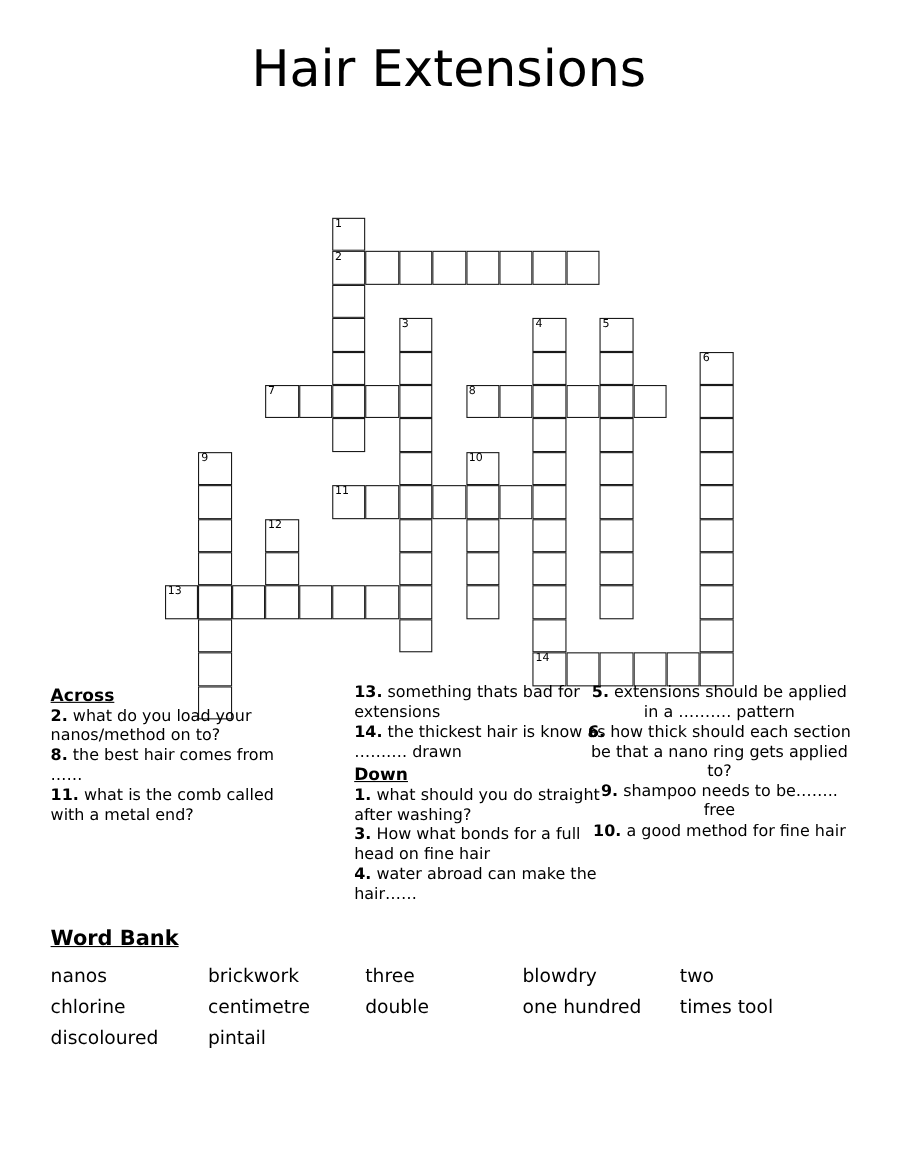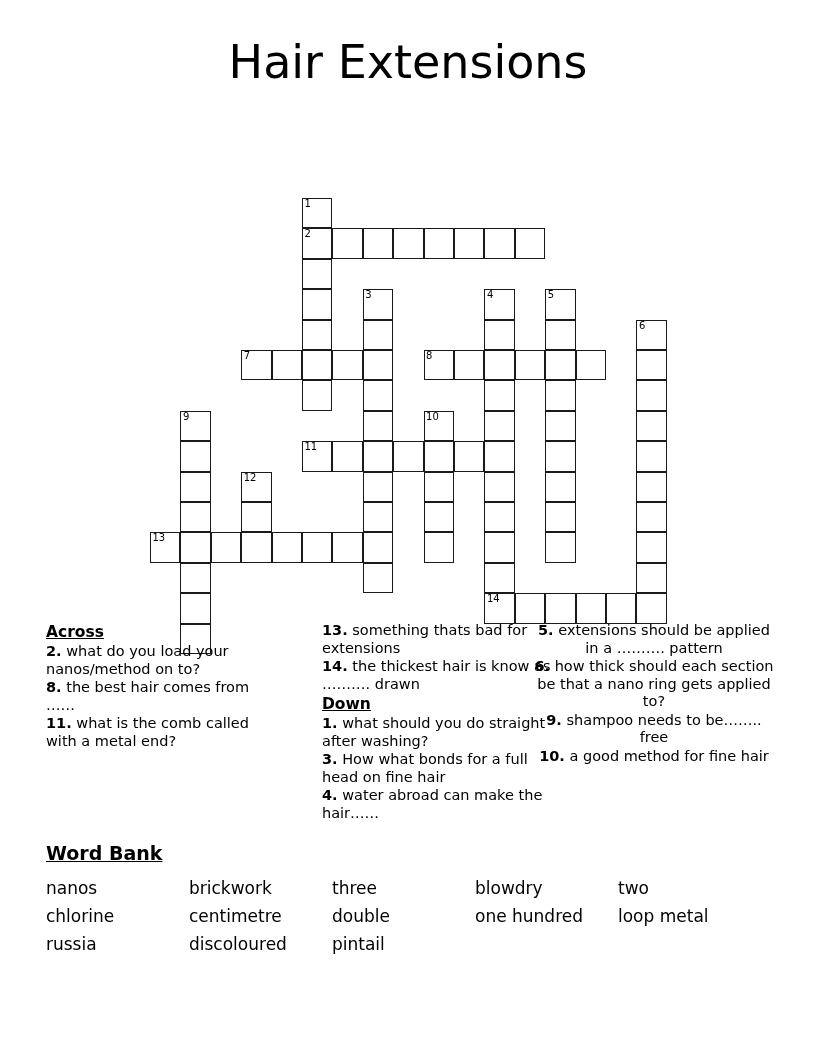--- a/index.html
+++ b/index.html
@@ -268,22 +268,21 @@
         <span class="wb-cell">brickwork</span>
         <span class="wb-cell">three</span>
         <span class="wb-cell">blowdry</span>
         <span class="wb-cell">two</span>
       </div>
       <div class="wb-row">
         <span class="wb-cell">chlorine</span>
         <span class="wb-cell">centimetre</span>
         <span class="wb-cell">double</span>
         <span class="wb-cell">one hundred</span>
-        <span class="wb-cell">loop metal</span>
+        <span class="wb-cell">times tool</span>
       </div>
       <div class="wb-row">
-        <span class="wb-cell">russia</span>
         <span class="wb-cell">discoloured</span>
         <span class="wb-cell">pintail</span>
         <span class="wb-cell"></span>
       </div>
     </div>
 </div>
 
 </body></html>

